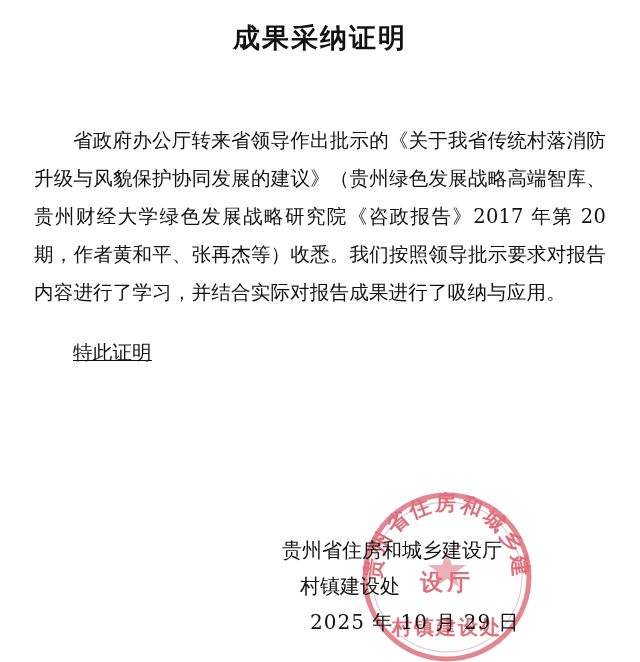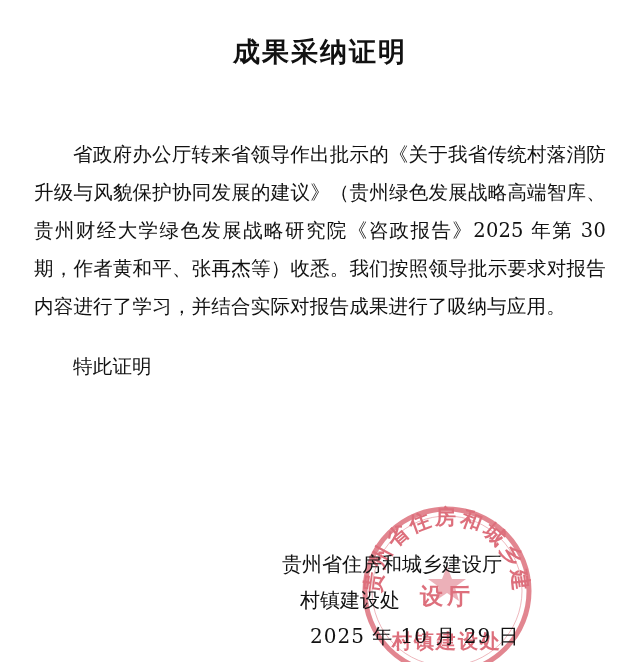--- a/index.html
+++ b/index.html
@@ -20,40 +20,41 @@
     width: 640px;
     height: 662px;
     box-sizing: border-box;
     padding: 0 34px;
   }
   .doc-title {
     text-align: center;
     font-size: 27px;
     font-weight: bold;
     letter-spacing: 2px;
-    margin-top: 34px;
+    margin-top: 20px;
     margin-bottom: 0;
     font-family: "DejaVu Serif", "Liberation Serif", serif;
   }
   .body-block {
     margin-top: 66px;
     font-size: 19.5px;
     line-height: 38px;
     text-align: justify;
     text-justify: inter-ideograph;
     letter-spacing: 0.2px;
   }
   .para {
     text-indent: 2em;
     margin: 0;
   }
   .para-special {
     text-indent: 2em;
     margin: 0;
     margin-top: 22px;
+    text-decoration: underline;
   }
   .signature {
     position: absolute;
     right: 58px;
     bottom: 42px;
     width: 300px;
     text-align: left;
     font-size: 20px;
     line-height: 36px;
     z-index: 3;
@@ -96,21 +97,21 @@
   }
 </style>
 </head>
 <body>
 
 <div class="page">
 
   <div class="doc-title">成果采纳证明</div>
 
   <div class="body-block">
-    <p class="para">省政府办公厅转来省领导作出批示的《关于我省传统村落消防升级与风貌保护协同发展的建议》（贵州绿色发展战略高端智库、贵州财经大学绿色发展战略研究院《咨政报告》2025 年第 30 期，作者黄和平、张再杰等）收悉。我们按照领导批示要求对报告内容进行了学习，并结合实际对报告成果进行了吸纳与应用。</p>
+    <p class="para">省政府办公厅转来省领导作出批示的《关于我省传统村落消防升级与风貌保护协同发展的建议》（贵州绿色发展战略高端智库、贵州财经大学绿色发展战略研究院《咨政报告》2017 年第 20 期，作者黄和平、张再杰等）收悉。我们按照领导批示要求对报告内容进行了学习，并结合实际对报告成果进行了吸纳与应用。</p>
     <p class="para-special">特此证明</p>
   </div>
 
   <div class="seal">
     <svg viewBox="0 0 190 190" xmlns="http://www.w3.org/2000/svg">
       <defs>
         <path id="arcpath" d="M 28,95 A 67,67 0 0 1 162,95" fill="none"></path>
         <path id="arcpath2" d="M 36,95 A 59,59 0 0 1 154,95" fill="none"></path>
       </defs>
       <circle cx="95" cy="95" r="82" fill="none" stroke="#d0394a" stroke-width="5" opacity="0.85"></circle>

